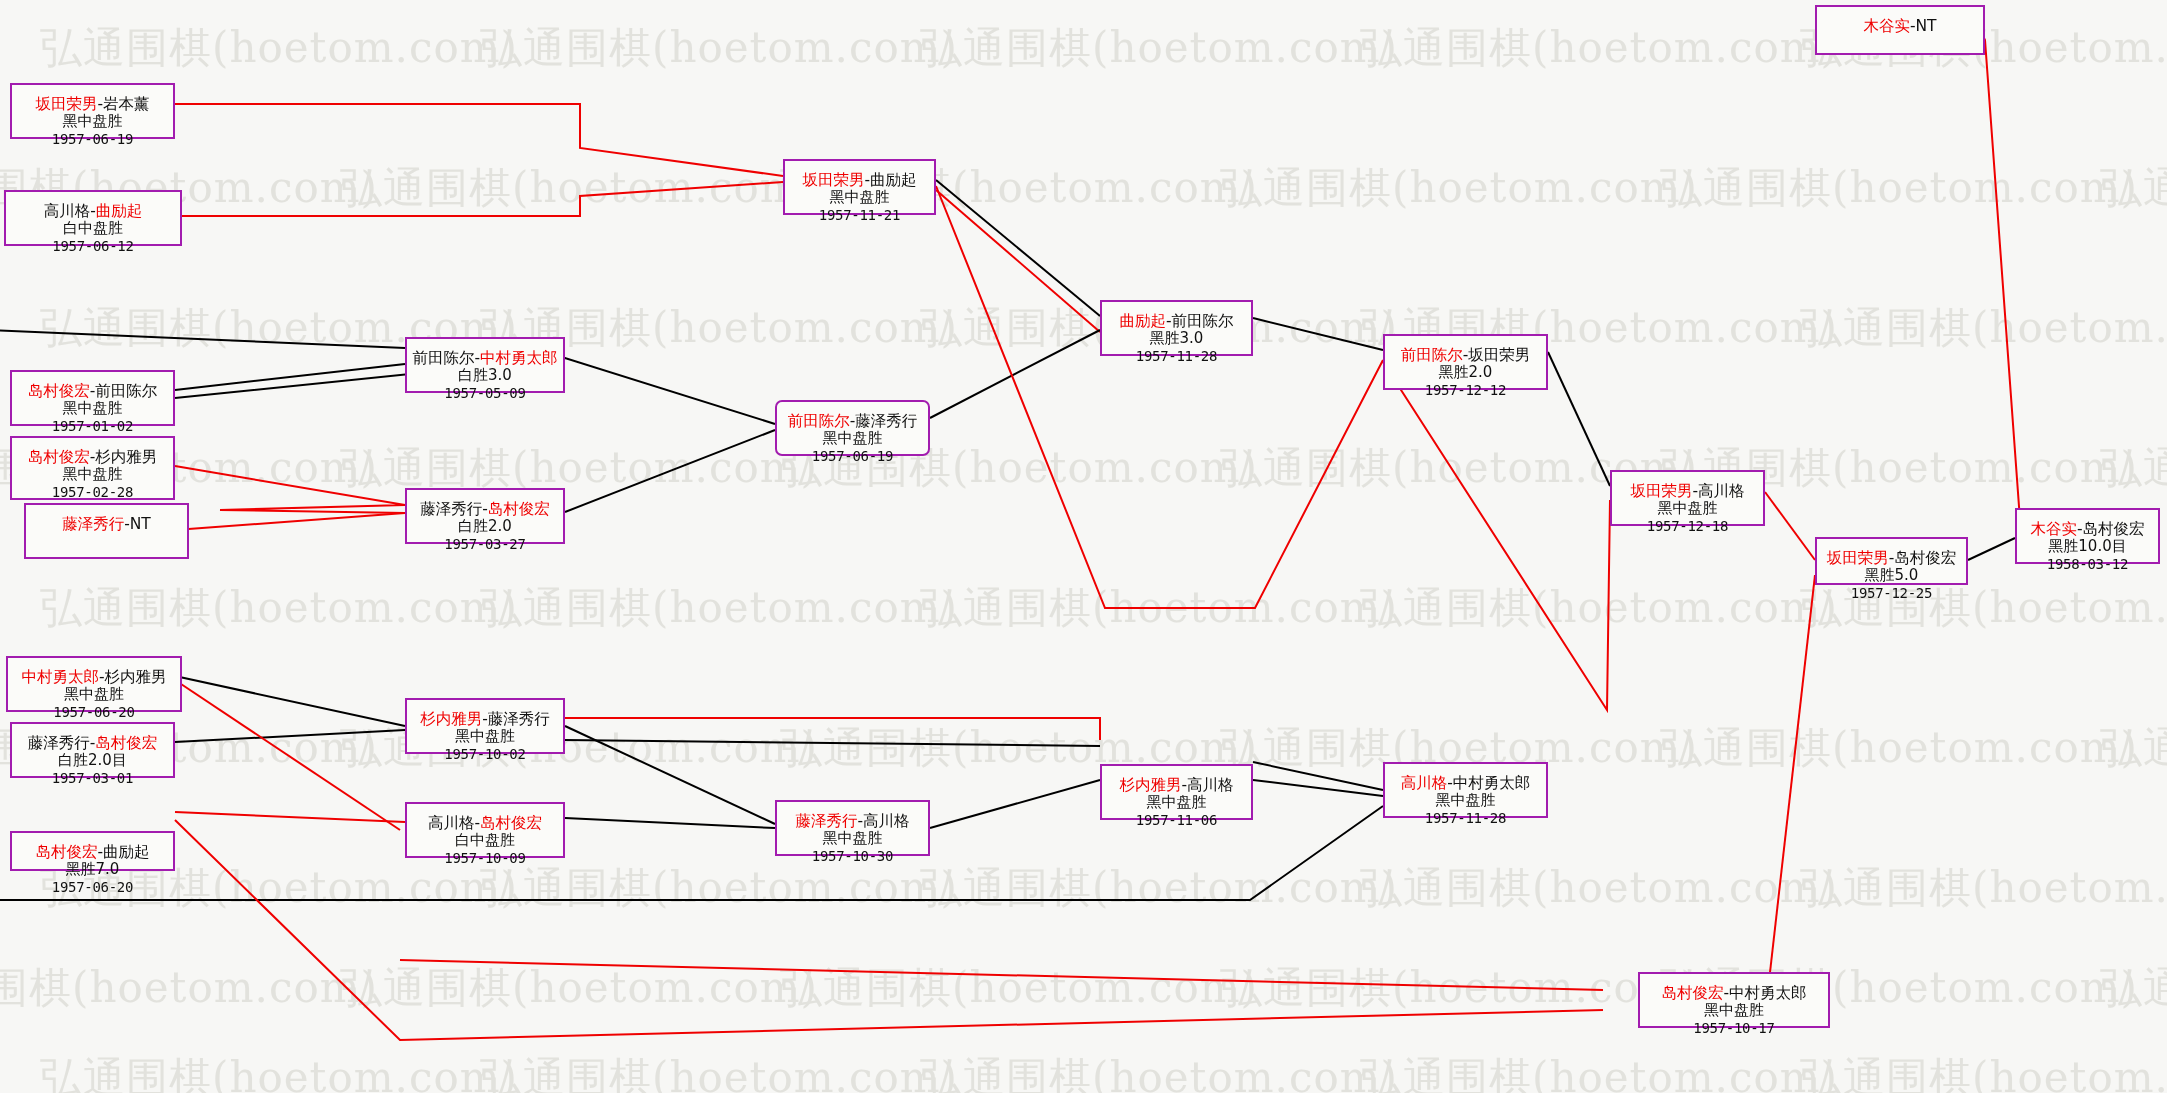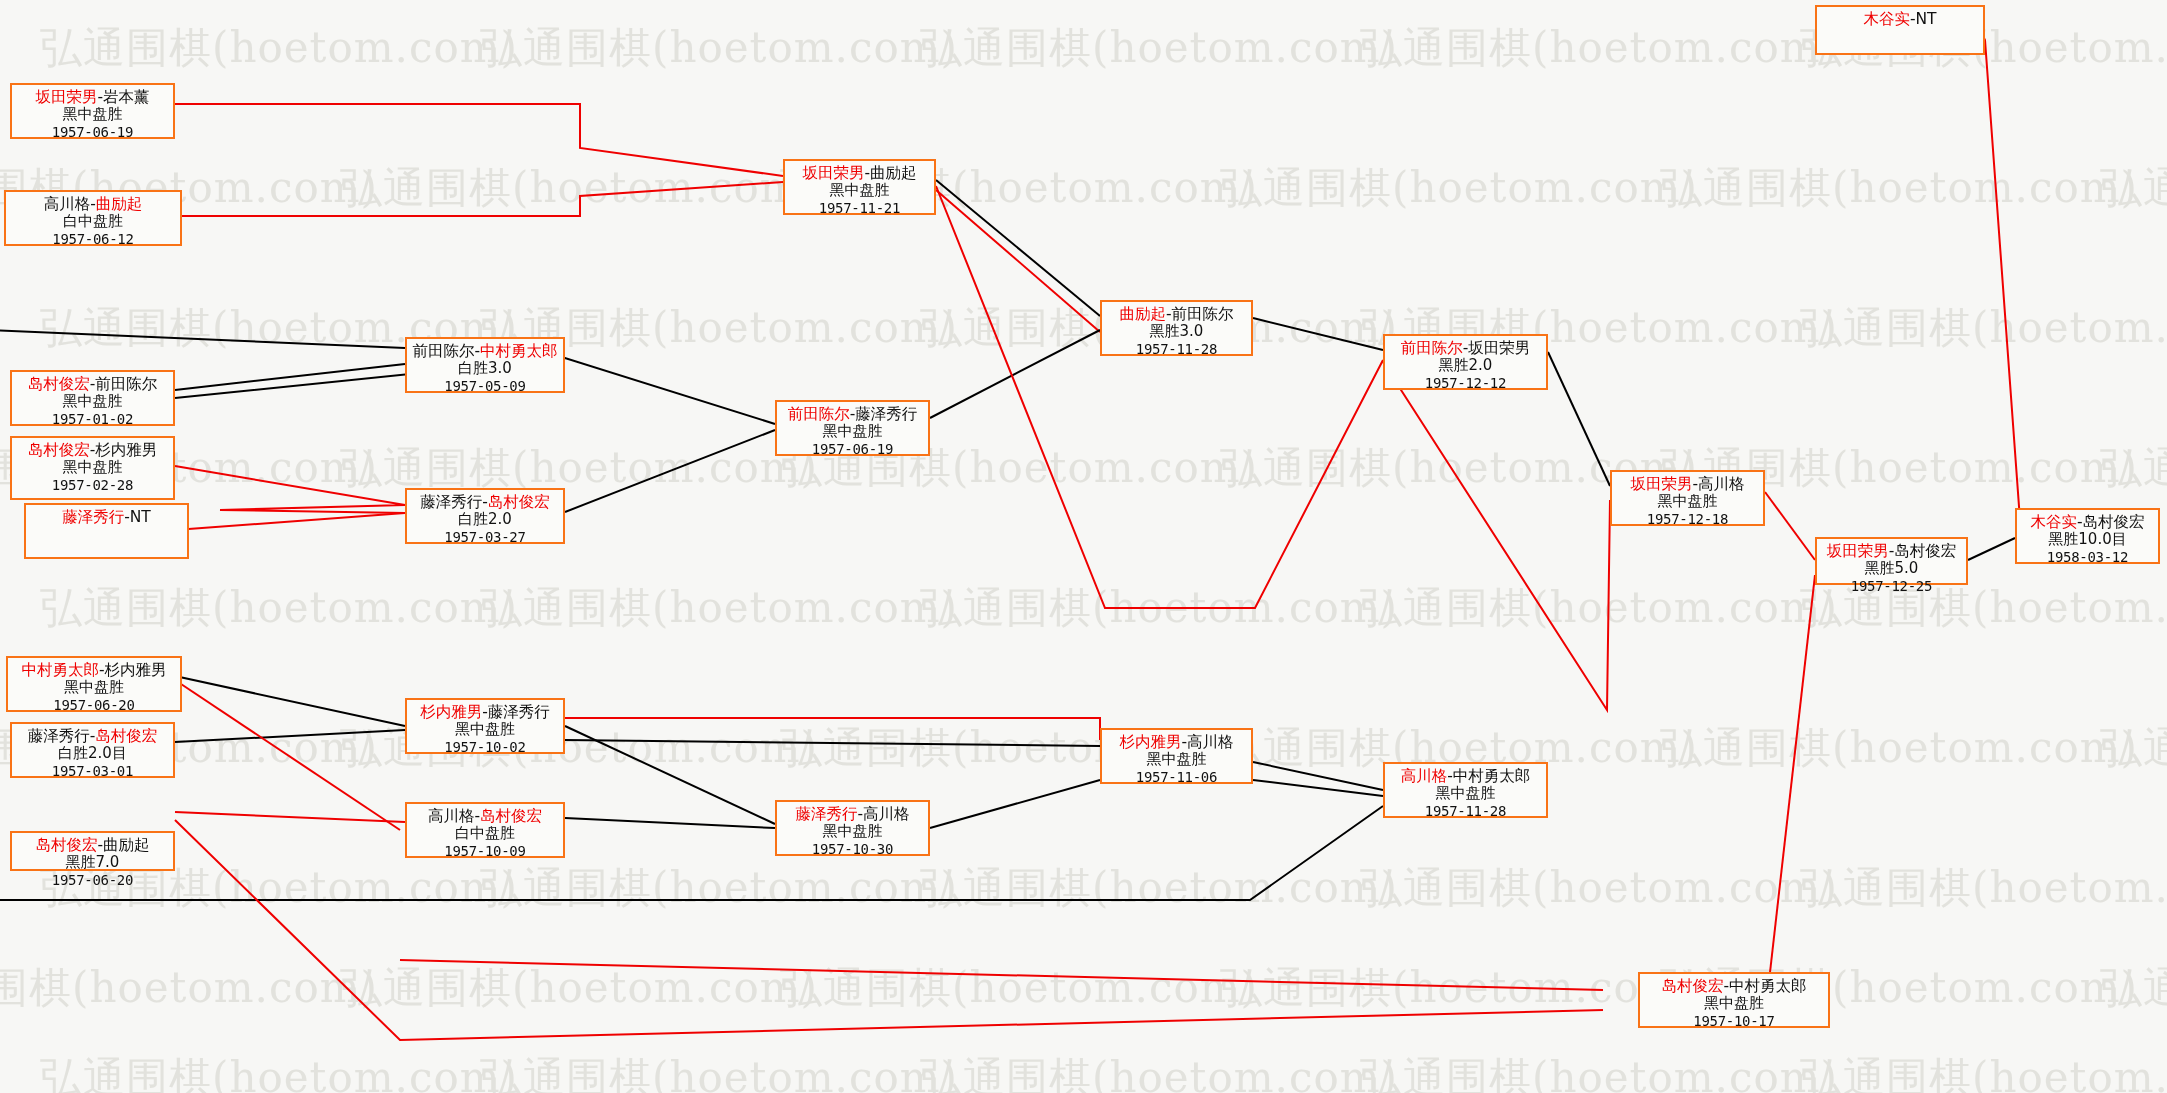--- a/index.html
+++ b/index.html
@@ -43,24 +43,24 @@
   #nodes {
     position: absolute;
     left: 0; top: 0;
     width: 100%; height: 100%;
     z-index: 2;
   }
   .node {
     position: absolute;
     box-sizing: border-box;
     background: #fbfbf9;
-    border: 2px solid #f97316;
+    border: 2px solid #a21caf;
     text-align: center;
     line-height: 1.18;
-    padding-top: 3px;
+    padding-top: 10px;
   }
   .node .ln {
     display: block;
     white-space: nowrap;
     font-size: 15px;
     color: #111;
   }
   .node .ln.players {
     font-size: 15.5px;
   }
@@ -223,31 +223,31 @@
       <div class="node" style="left: 405px; top: 802px; width: 160px; height: 56px;">
         <span class="ln players"><span class="w-black">高川格</span><span class="sep">-</span><span class="w-red">岛村俊宏</span></span>
         <span class="ln result">白中盘胜</span>
         <span class="ln date">1957-10-09</span>
       </div>
       <div class="node" style="left: 783px; top: 159px; width: 153px; height: 56px;">
         <span class="ln players"><span class="w-red">坂田荣男</span><span class="sep">-</span><span class="w-black">曲励起</span></span>
         <span class="ln result">黑中盘胜</span>
         <span class="ln date">1957-11-21</span>
       </div>
-      <div class="node" style="left: 775px; top: 400px; width: 155px; height: 56px;">
+      <div class="node" style="left: 775px; top: 400px; width: 155px; height: 56px; border-radius: 7px;">
         <span class="ln players"><span class="w-red">前田陈尔</span><span class="sep">-</span><span class="w-black">藤泽秀行</span></span>
         <span class="ln result">黑中盘胜</span>
         <span class="ln date">1957-06-19</span>
       </div>
       <div class="node" style="left: 1100px; top: 300px; width: 153px; height: 56px;">
         <span class="ln players"><span class="w-red">曲励起</span><span class="sep">-</span><span class="w-black">前田陈尔</span></span>
         <span class="ln result">黑胜3.0</span>
         <span class="ln date">1957-11-28</span>
       </div>
-      <div class="node" style="left: 1100px; top: 728px; width: 153px; height: 56px;">
+      <div class="node" style="left: 1100px; top: 764px; width: 153px; height: 56px;">
         <span class="ln players"><span class="w-red">杉内雅男</span><span class="sep">-</span><span class="w-black">高川格</span></span>
         <span class="ln result">黑中盘胜</span>
         <span class="ln date">1957-11-06</span>
       </div>
       <div class="node" style="left: 775px; top: 800px; width: 155px; height: 56px;">
         <span class="ln players"><span class="w-red">藤泽秀行</span><span class="sep">-</span><span class="w-black">高川格</span></span>
         <span class="ln result">黑中盘胜</span>
         <span class="ln date">1957-10-30</span>
       </div>
       <div class="node" style="left: 1383px; top: 334px; width: 165px; height: 56px;">

